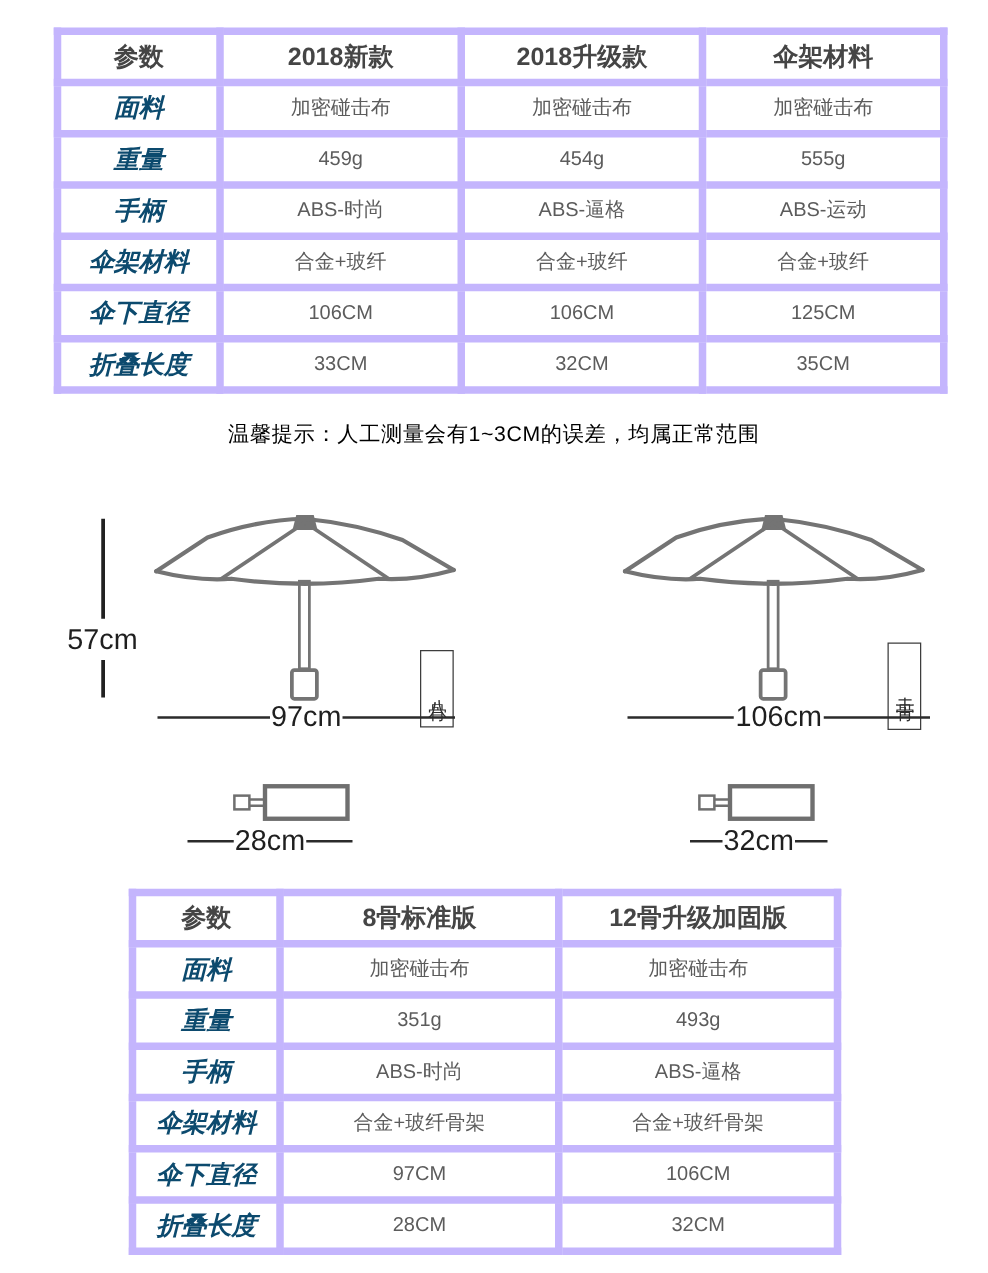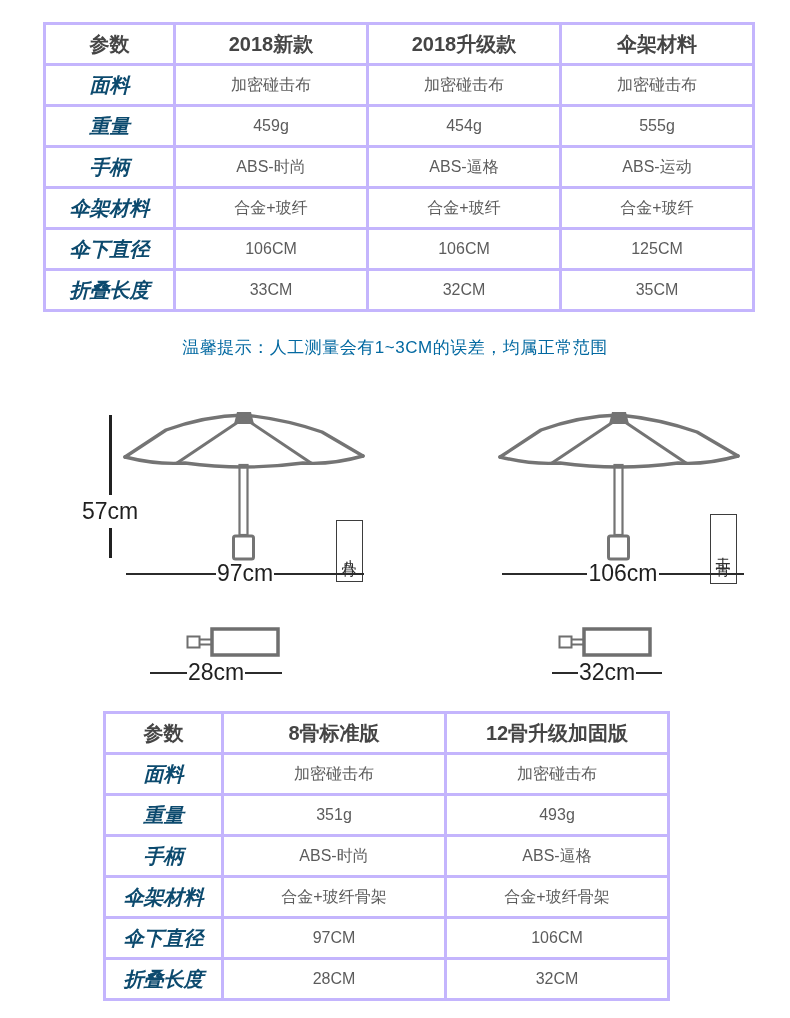--- a/index.html
+++ b/index.html
@@ -14,57 +14,57 @@
   }
 
   
   table.spec {
     position: absolute;
     border-collapse: collapse;
     table-layout: fixed;
     background: #ffffff;
   }
   table.spec td {
-    border: 3px solid #c4b5fd;
+    border: 6px solid #c4b5fd;
     text-align: center;
     vertical-align: middle;
     height: 41px;
     padding: 0 4px;
     overflow: hidden;
     white-space: nowrap;
   }
   #tableTop   { left: 43px;  top: 22px;  width: 709px; }
   #tableBottom{ left: 103px; top: 711px; width: 564px; }
   .t-head  { color: #454545; font-weight: 700; font-size: 20px; }
   .t-label { color: #0c4a6e; font-weight: 700; font-size: 20px; font-style: italic; }
   .t-val   { color: #5c5c5c; font-weight: 400; font-size: 16px; }
 
   
   .tip {
     position: absolute;
     left: 0; top: 336px;
     width: 100%;
     text-align: center;
-    color: #0369a1;
+    color: #000000;
     font-size: 17px;
     letter-spacing: 0.5px;
   }
 
   
   .vdim {
     position: absolute;
     display: flex;
     flex-direction: column;
     align-items: center;
     width: 62px;
   }
   .vdim .seg1 { width: 3px; height: 80px; background: #212121; }
   .vdim .seg2 { width: 3px; height: 30px; background: #212121; }
   .vdim .txt  { font-size: 23px; color: #1f1f1f; line-height: 1; margin: 5px 0; }
-  #vdimLeft  { left: 51px;  top: 415px; margin-left: 28px; }
+  #vdimLeft  { left: 51px;  top: 415px; }
   #vdimRight { left: 426px; top: 415px; }
 
   .wdim {
     position: absolute;
     display: flex;
     align-items: center;
   }
   .wdim .line { flex: 1; height: 2px; background: #2b2b2b; }
   .wdim .txt  { font-size: 23px; color: #1f1f1f; line-height: 1; padding: 0 1px; }
   #wdimLeft  { left: 126px; top: 562px; width: 238px; }

